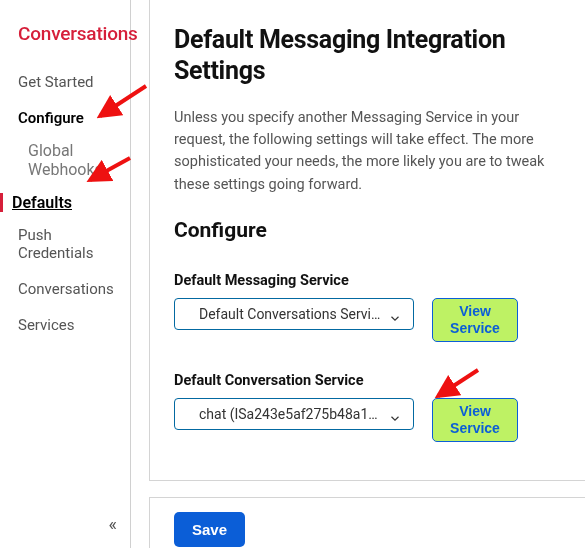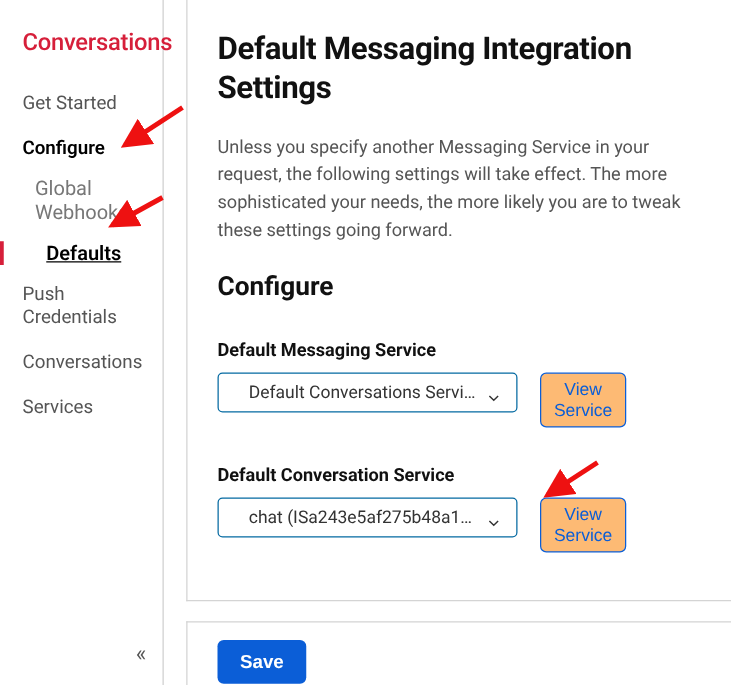--- a/index.html
+++ b/index.html
@@ -58,21 +58,21 @@
       font-size: 16px;
       margin-bottom: 14px;
       color: #777;
     }
     .sub-nav .nav-item.selected {
       color: #000;
       font-weight: 600;
       text-decoration: underline;
       border-left: 3px solid #d61f3a;
       margin-left: -18px;
-      padding-left: 34px;
+      padding-left: 9px;
     }
     .collapse {
       position: absolute;
       bottom: 14px;
       right: 16px;
       color: #555;
       font-size: 18px;
       cursor: pointer;
       letter-spacing: -3px;
     }
@@ -157,25 +157,25 @@
     .chevron svg {
       width: 14px;
       height: 14px;
       stroke: #333;
       fill: none;
       stroke-width: 2;
     }
     .view-btn {
       border: 1.5px solid #0b5ed7;
       color: #0b5ed7;
-      background: #fdba74;
+      background: #bef264;
       border-radius: 5px;
-      width: 69px;
+      width: 86px;
       font-size: 14px;
-      font-weight: 400;
+      font-weight: 700;
       line-height: 1.2;
       text-align: center;
       display: flex;
       align-items: center;
       justify-content: center;
       cursor: pointer;
       padding: 4px 6px;
     }
     .bottom-panel {
       border: 1px solid #d4d4d4;

